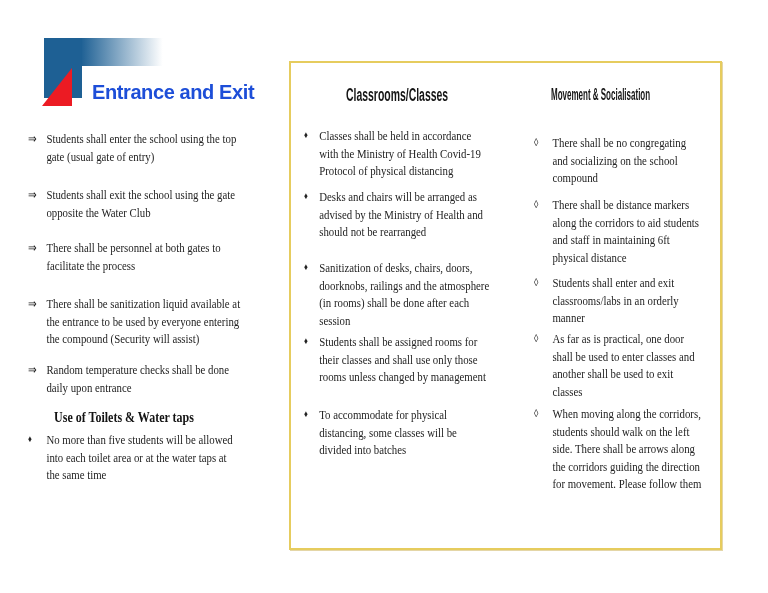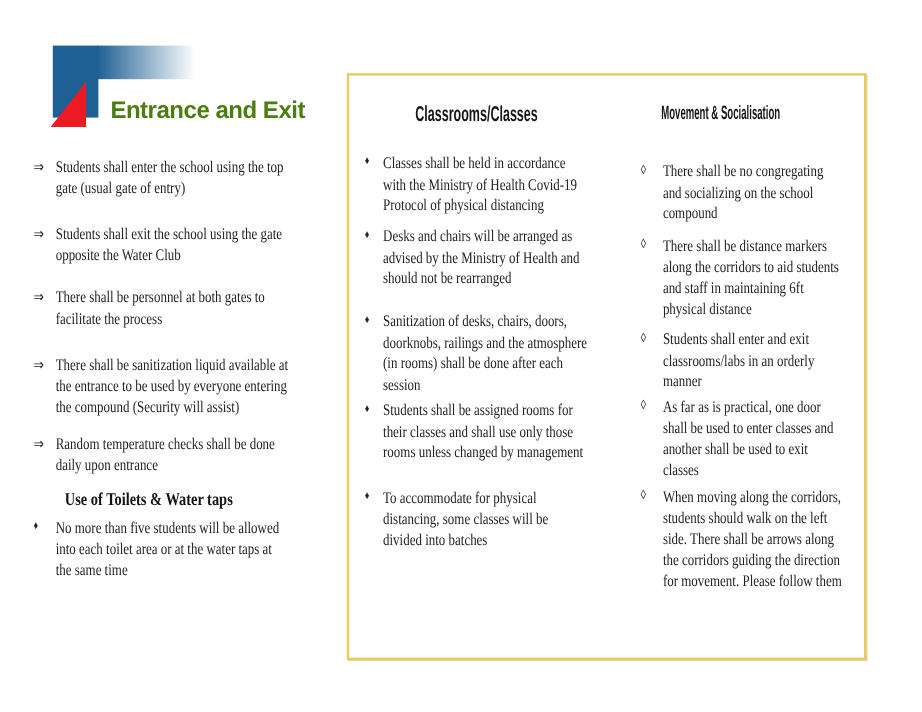--- a/index.html
+++ b/index.html
@@ -9,21 +9,21 @@
   }
   
   .logo-band{position:absolute;left:81px;top:38px;width:86px;height:28px;
     background:linear-gradient(to right,#1E6094 0%,rgba(255,255,255,0) 95%);}
   .logo-square{position:absolute;left:44px;top:38px;width:38px;height:60px;background:#1E6094;}
   .logo-tri{position:absolute;left:42px;top:68px;width:30px;height:38px;background:#EC1B23;
     clip-path:polygon(100% 0,100% 100%,0 100%);}
   
   .entrance-title{position:absolute;left:92px;top:81px;
     font-family:"Liberation Sans",sans-serif;font-weight:bold;font-size:20px;
-    letter-spacing:-0.4px;color:#4d7c0f;white-space:nowrap;}
+    letter-spacing:-0.4px;color:#1d4ed8;white-space:nowrap;}
   .classrooms-title{position:absolute;left:346px;top:85px;
     font-family:"Liberation Sans",sans-serif;font-weight:bold;font-size:18px;
     transform:scaleX(0.58);transform-origin:left top;white-space:nowrap;color:#151515;}
   .movement-title{position:absolute;left:551px;top:86px;
     font-family:"Liberation Sans",sans-serif;font-weight:bold;font-size:16px;
     transform:scaleX(0.50);transform-origin:left top;white-space:nowrap;color:#151515;}
   
   .frame{position:absolute;left:289px;top:61px;width:429px;height:485px;
     border:2px solid #E6CC5E;box-shadow:1px 1px 0 rgba(196,164,60,0.45);background:transparent;}
   

